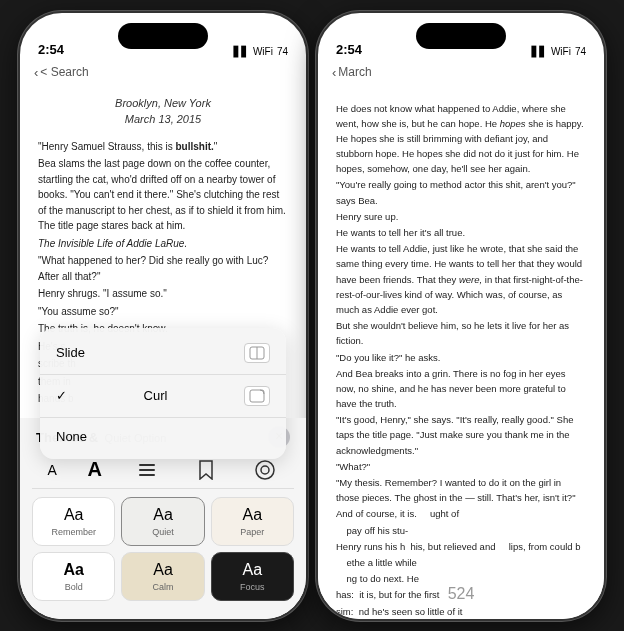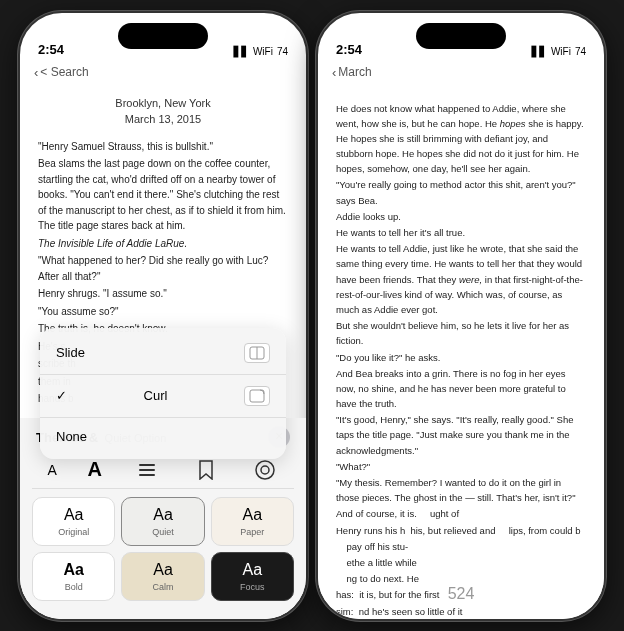--- a/index.html
+++ b/index.html
@@ -75,41 +75,42 @@
       background: #fff;
       padding: 12px 18px;
       overflow: hidden;
     }
     .book-header {
       text-align: center;
       margin-bottom: 10px;
     }
     .book-location {
       font-size: 11px;
+      font-style: italic;
       color: #333;
       line-height: 1.5;
     }
     .chapter-num {
       font-size: 36px;
       font-weight: 700;
       color: #2c6fad;
       text-align: center;
       margin: 4px 0 8px;
     }
     .book-text {
       font-size: 10px;
       line-height: 1.55;
       color: #222;
       margin-top: 11px;
     }
     .book-text p {
       margin-bottom: 2px;
     }
     .book-text .italic { font-style: italic; }
-    .book-text .bold { font-weight: normal; text-align: right; }
+    .book-text .bold { font-weight: bold; text-align: right; }
 
     
     .scroll-panel {
       position: absolute;
       bottom: 160px;
       left: 20px;
       right: 20px;
       background: rgba(245,245,245,0.97);
       border-radius: 14px;
       padding: 6px 0;
@@ -371,21 +372,21 @@
           <svg width="22" height="22" viewBox="0 0 22 22">
               <circle cx="11" cy="11" r="9" fill="none" stroke="#333" stroke-width="1.5"></circle>
               <circle cx="11" cy="11" r="4" fill="none" stroke="#333" stroke-width="1.5"></circle>
             </svg>
         </div>
       </div>
 
       <div class="theme-grid">
         <div class="theme-card theme-original">
           <span class="aa-text">Aa</span>
-          <span class="label">Original</span>
+          <span class="label">Remember</span>
         </div>
         <div class="theme-card theme-quiet selected">
           <span class="aa-text">Aa</span>
           <span class="label">Quiet</span>
         </div>
         <div class="theme-card theme-paper">
           <span class="aa-text">Aa</span>
           <span class="label">Paper</span>
         </div>
         <div class="theme-card theme-bold">
@@ -421,32 +422,32 @@
         <span>‹</span>
         <span style="font-size:12px;color:#555;">March</span>
       </span>
     </div>
 
     <div class="content-area">
       <div style="margin-top: 22px;">
         <div class="book-text">
           <p>He does not know what happened to Addie, where she went, how she is, but he can hope. He <span class="italic">hopes</span> she is happy. He hopes she is still brimming with defiant joy, and stubborn hope. He hopes she did not do it just for him. He hopes, somehow, one day, he'll see her again.</p>
           <p>"You're really going to method actor this shit, aren't you?" says Bea.</p>
-          <p>Addie looks up.</p>
+          <p>Henry sure up.</p>
           <p>He wants to tell her it's all true.</p>
           <p>He wants to tell Addie, just like he wrote, that she said the same thing every time. He wants to tell her that they would have been friends. That they <span class="italic">were,</span> in that first-night-of-the-rest-of-our-lives kind of way. Which was, of course, as much as Addie ever got.</p>
           <p>But she wouldn't believe him, so he lets it live for her as fiction.</p>
           <p>"Do you like it?" he asks.</p>
           <p>And Bea breaks into a grin. There is no fog in her eyes now, no shine, and he has never been more grateful to have the truth.</p>
           <p>"It's good, Henry," she says. "It's really, really good." She taps the title page. "Just make sure you thank me in the acknowledgments."</p>
           <p>"What?"</p>
           <p>"My thesis. Remember? I wanted to do it on the girl in those pieces. The ghost in the — still. That's her, isn't it?"</p>
           <p>And of course, it is.&nbsp;&nbsp;&nbsp;&nbsp;&nbsp;ught of</p>
+          <p>&nbsp;&nbsp;&nbsp;&nbsp;pay off his stu-</p>
           <p>Henry runs his h&nbsp;&nbsp;his, but relieved and&nbsp;&nbsp;&nbsp;&nbsp;&nbsp;lips, from could b</p>
-          <p>&nbsp;&nbsp;&nbsp;&nbsp;pay off his stu-</p>
           <p>&nbsp;&nbsp;&nbsp;&nbsp;ethe a little while</p>
           <p>&nbsp;&nbsp;&nbsp;&nbsp;ng to do next. He</p>
           <p>has:&nbsp;&nbsp;it is, but for the first</p>
           <p>sim:&nbsp;&nbsp;nd he's seen so little of it</p>
 
         </div>
       </div>
     </div>
 
     <div class="page-num">524</div>

